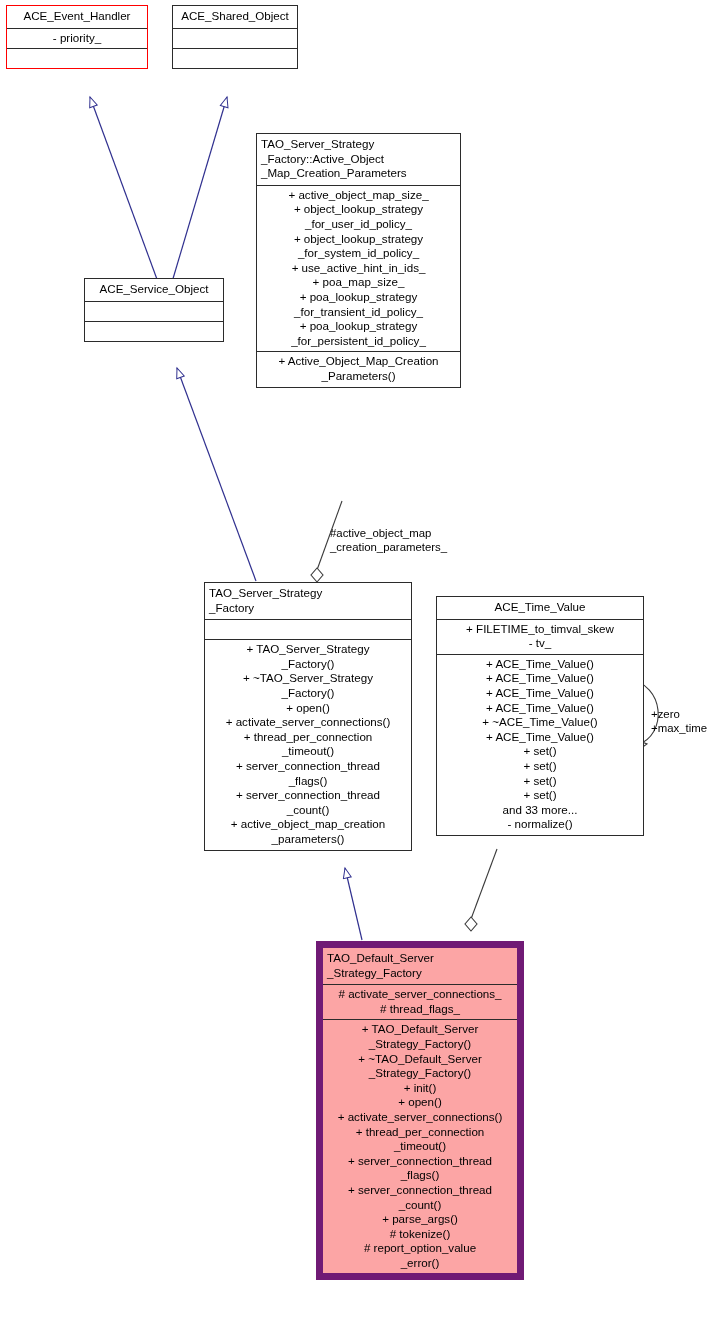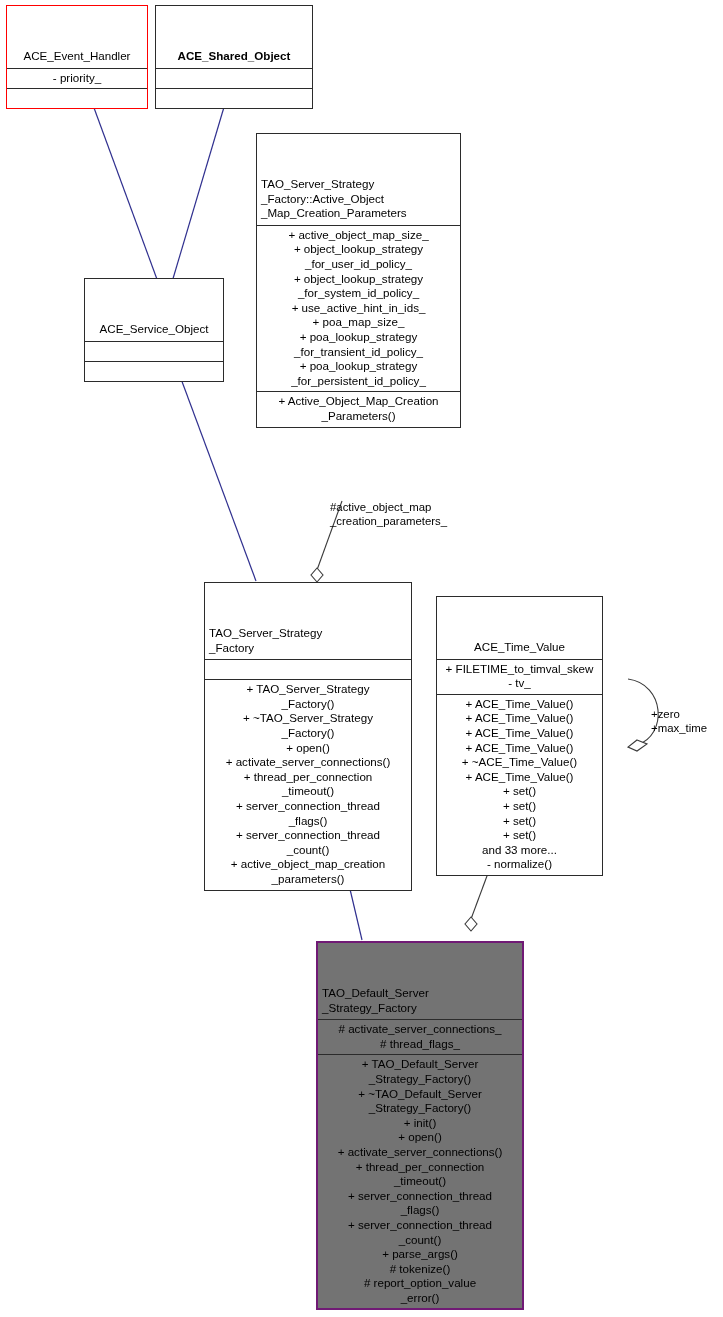--- a/index.html
+++ b/index.html
@@ -18,27 +18,26 @@
   .node{
     position:absolute;
     box-sizing:border-box;
     border:1px solid #2b2b2b;
     background:#ffffff;
     font-size:11.6px;
     line-height:14.6px;
     color:#000000;
   }
   .node.red{ border:1px solid #ff0000; }
-  .node.gray{ background:#737373; border:2px solid #701a75; }
+  .node.gray{ background:#fca5a5; border:7px solid #701a75; }
 
   .node .title{
     text-align:center;
     padding:3px 4px 4px 4px;
     white-space:pre-line;
-    margin-top:40px;
   }
   .node .title.left{ text-align:left; }
   .node .sect{
     border-top:1px solid #2b2b2b;
     padding:2px 4px 3px 4px;
   }
   .node .sect.empty{ height:19px; padding:0; }
   .node .sect .row{
     white-space:pre-line;
     text-align:center;
@@ -108,21 +107,21 @@
   </svg>
 
   <div class="node red" style="left:6px;top:5px;width:142px;">
     <div class="title">ACE_Event_Handler</div>
     <div class="sect">
       <div class="row">- priority_</div>
     </div>
     <div class="sect empty"></div>
   </div>
 
-  <div class="node" style="left:155px;top:5px;width:158px;font-weight:bold;">
+  <div class="node" style="left:172px;top:5px;width:126px;">
     <div class="title">ACE_Shared_Object</div>
     <div class="sect empty"></div>
     <div class="sect empty"></div>
   </div>
 
   <div class="node" style="left:84px;top:278px;width:140px;">
     <div class="title">ACE_Service_Object</div>
     <div class="sect empty"></div>
     <div class="sect empty"></div>
   </div>
@@ -165,21 +164,21 @@
 _timeout()</div>
       <div class="row">+ server_connection_thread
 _flags()</div>
       <div class="row">+ server_connection_thread
 _count()</div>
       <div class="row">+ active_object_map_creation
 _parameters()</div>
     </div>
   </div>
 
-  <div class="node" style="left:436px;top:596px;width:167px;">
+  <div class="node" style="left:436px;top:596px;width:208px;">
     <div class="title">ACE_Time_Value</div>
     <div class="sect">
       <div class="row">+ FILETIME_to_timval_skew</div>
       <div class="row">- tv_</div>
     </div>
     <div class="sect">
       <div class="row">+ ACE_Time_Value()</div>
       <div class="row">+ ACE_Time_Value()</div>
       <div class="row">+ ACE_Time_Value()</div>
       <div class="row">+ ACE_Time_Value()</div>
@@ -215,20 +214,20 @@
 _flags()</div>
       <div class="row">+ server_connection_thread
 _count()</div>
       <div class="row">+ parse_args()</div>
       <div class="row"># tokenize()</div>
       <div class="row"># report_option_value
 _error()</div>
     </div>
   </div>
 
-  <div class="elabel left" style="left:330px;top:500px;width:180px;">#active_object_map
+  <div class="elabel left" style="left:330px;top:526px;width:180px;">#active_object_map
 _creation_parameters_</div>
 
 
   <div class="elabel left" style="left:651px;top:707px;width:90px;">+zero
 +max_time</div>
 
 </div>
 
 </body></html>

